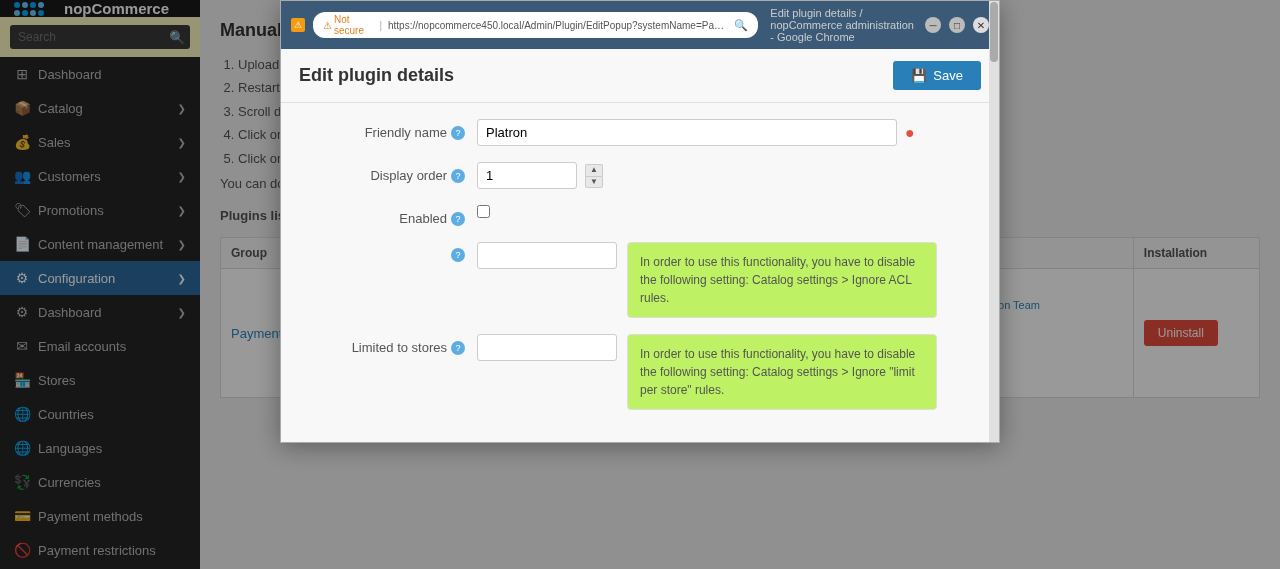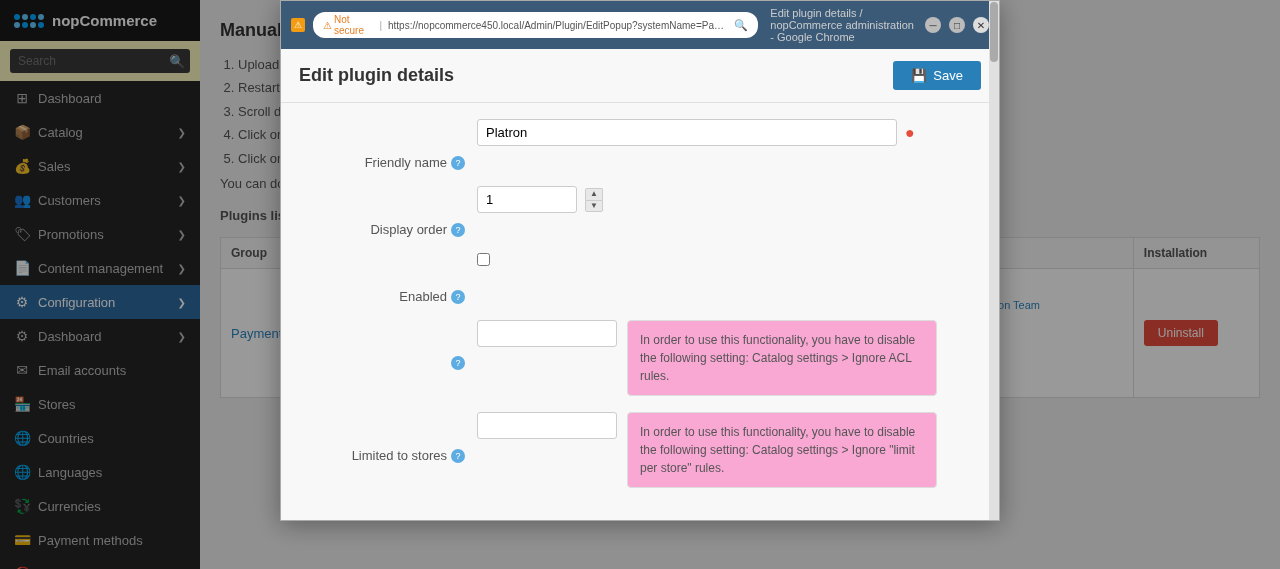--- a/index.html
+++ b/index.html
@@ -12,23 +12,23 @@
       color: #ccc;
       display: flex;
       flex-direction: column;
       flex-shrink: 0;
       height: 569px;
       overflow-y: auto;
     }
     .sidebar-logo {
       display: flex;
       align-items: center;
-      padding: 12px 14px;
+      padding: 0 14px;
       background: #1a1a1a;
-      gap: 8px;
+      gap: 20px;
     }
     .logo-grid {
       display: grid;
       grid-template-columns: repeat(4,6px);
       gap: 2px;
     }
     .logo-dot {
       width: 6px; height: 6px;
       border-radius: 50%;
       background: #00aaff;
@@ -187,21 +187,20 @@
     .form-label {
       width: 160px;
       padding-top: 6px;
       color: #555;
       font-size: 13px;
       display: flex;
       align-items: center;
       justify-content: flex-end;
       gap: 4px;
       flex-shrink: 0;
-      margin-top: 30px;
     }
     .help-icon {
       width: 14px; height: 14px;
       background: #5dade2;
       color: #fff;
       border-radius: 50%;
       display: inline-flex; align-items: center; justify-content: center;
       font-size: 9px; cursor: pointer; flex-shrink: 0;
     }
     .form-control {
@@ -233,21 +232,21 @@
       background: #e8e8e8;
       border: 1px solid #ccc;
       cursor: pointer;
       display: flex; align-items: center; justify-content: center;
       font-size: 8px; color: #555;
       line-height: 1;
     }
     .spinner-btn:first-child { border-radius: 2px 2px 0 0; border-bottom: none; }
     .spinner-btn:last-child { border-radius: 0 0 2px 2px; }
     .tooltip-box {
-      background: #f9a8d4;
+      background: #bef264;
       border: 1px solid #ddd;
       border-radius: 4px;
       padding: 10px 12px;
       font-size: 12px;
       color: #555;
       max-width: 310px;
       line-height: 1.5;
     }
     .limited-row {
       display: flex;

